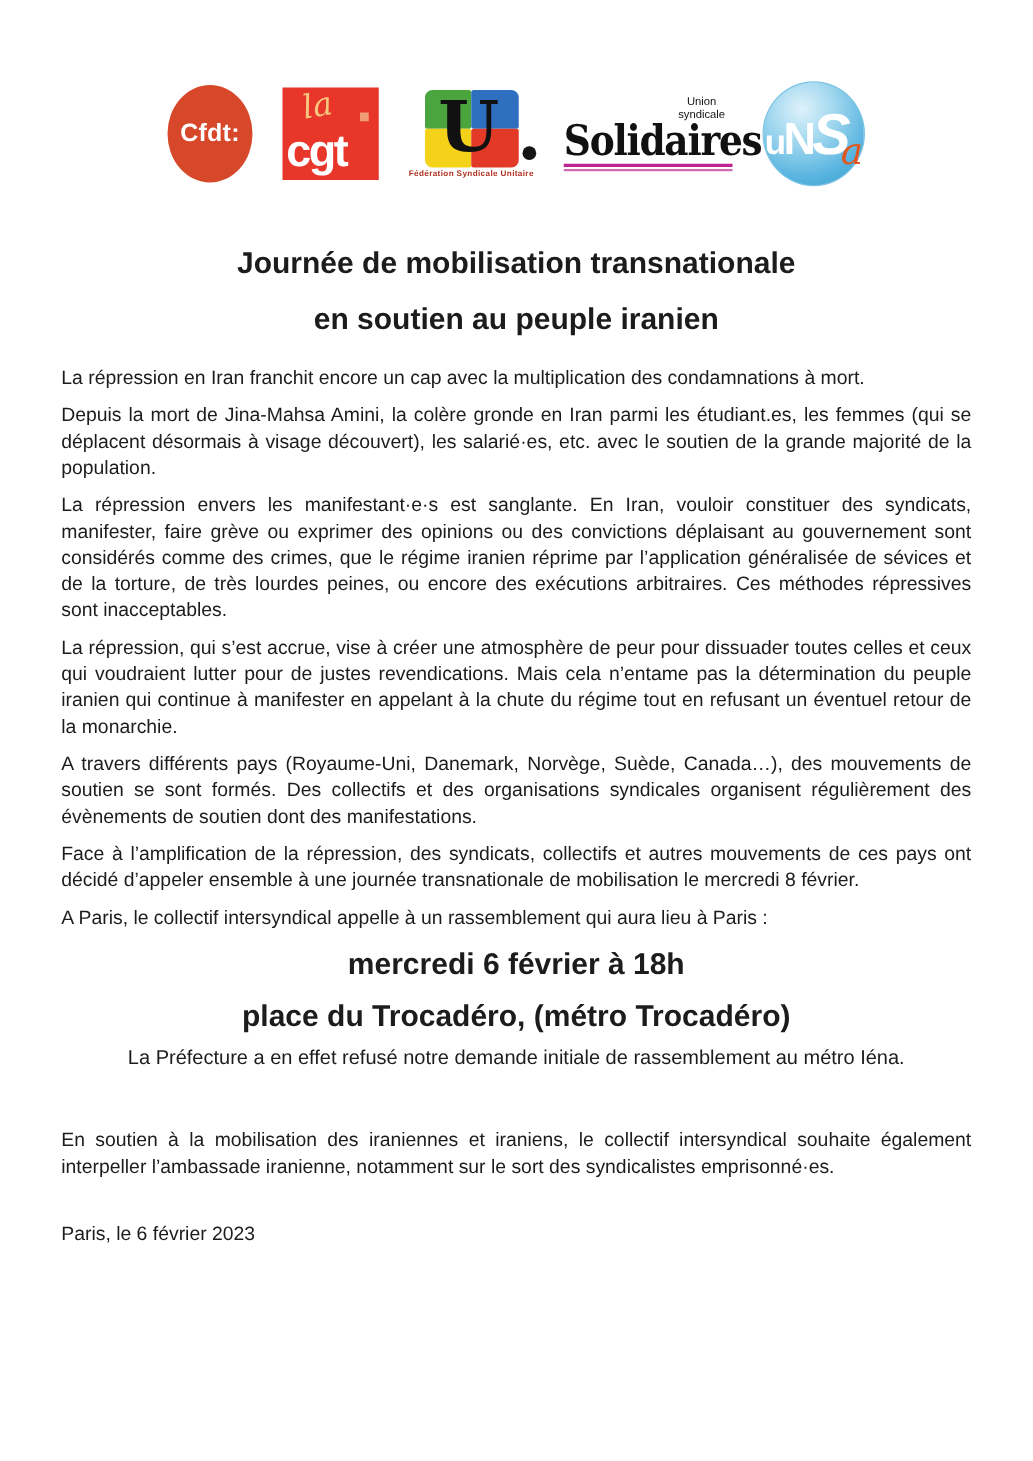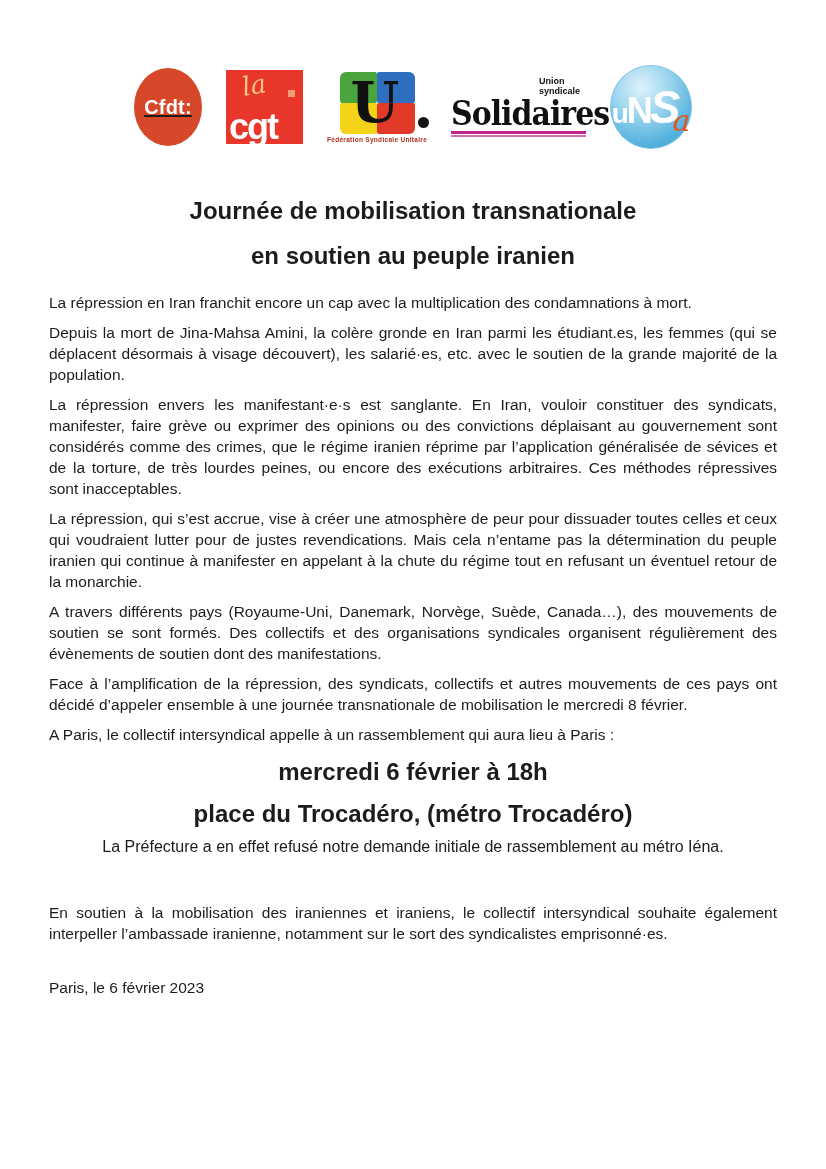--- a/index.html
+++ b/index.html
@@ -17,41 +17,41 @@
   
   .logo-row {
     display:flex; align-items:center; justify-content:center;
     gap:24px; height:90px; margin-bottom:44px;
   }
 
   
   .logo-cfdt {
     width:68px; height:78px; border-radius:50%;
     background:#d7482a;
-    display:flex; align-items:center; justify-content:center;text-decoration:underline;
+    display:flex; align-items:center; justify-content:center;
   }
   .logo-cfdt span {
     color:#fff; font-weight:700; font-size:20px; letter-spacing:0.2px;
   }
 
   
   .logo-cgt {
     width:77px; height:74px; background:#e8362b; position:relative;
   }
   .cgt-la {
     position:absolute; top:2px; left:16px;
     font-family:"DejaVu Serif", serif; font-style:italic;
     color:#f6c87e; font-size:26px; transform:rotate(-10deg); line-height:1;
   }
   .cgt-la-dot {
     position:absolute; top:20px; right:8px;
     width:7px; height:7px; background:#ef9d74;
   }
   .cgt-name {
-    position:absolute; bottom:0; left:3px;
+    position:absolute; bottom:6px; left:3px;
     color:#fff; font-weight:700; font-size:36px; line-height:0.95;
     letter-spacing:-2px;
   }
 
   
   .logo-fsu { display:flex; flex-direction:column; align-items:center; }
   .fsu-grid {
     width:75px; height:62px; position:relative;
     display:grid; grid-template-columns:1fr 1fr; grid-template-rows:1fr 1fr;
   }
@@ -70,22 +70,22 @@
   }
   .fsu-caption {
     margin-top:2px; font-size:6.5px; color:#b03020;
     white-space:nowrap; letter-spacing:0.3px; font-weight:700;
   }
 
   
   .logo-solidaires { width:135px; display:flex; flex-direction:column; }
   .sol-small {
     align-self:flex-end; padding-right:6px;
-    font-size:9px; font-weight:700; color:#111;
-    line-height:1.05; 
+    font-size:9px; font-weight:400; color:#111;
+    line-height:1.05; text-align:center;
   }
   .sol-name {
     font-family:"DejaVu Serif", serif; font-weight:700;
     font-size:30px; line-height:1.05; color:#111;
     letter-spacing:-1px; transform:scaleY(1.12); transform-origin:top left;
     white-space:nowrap;
   }
   .sol-underline {
     margin-top:3px; width:100%; height:6px;
     background:linear-gradient(to bottom,

